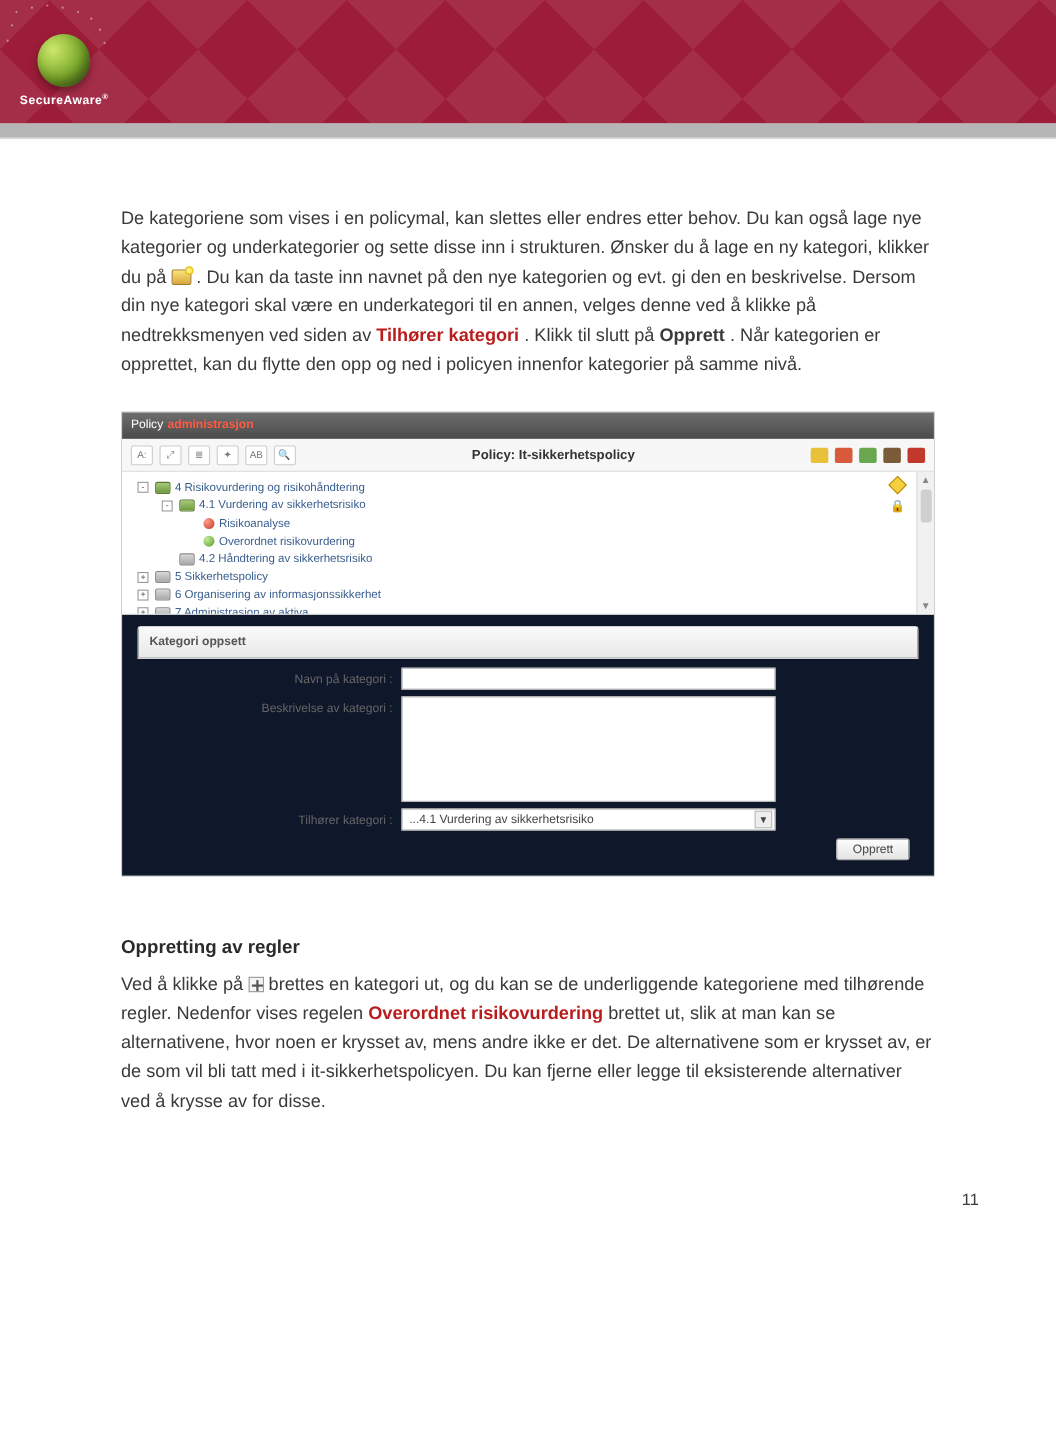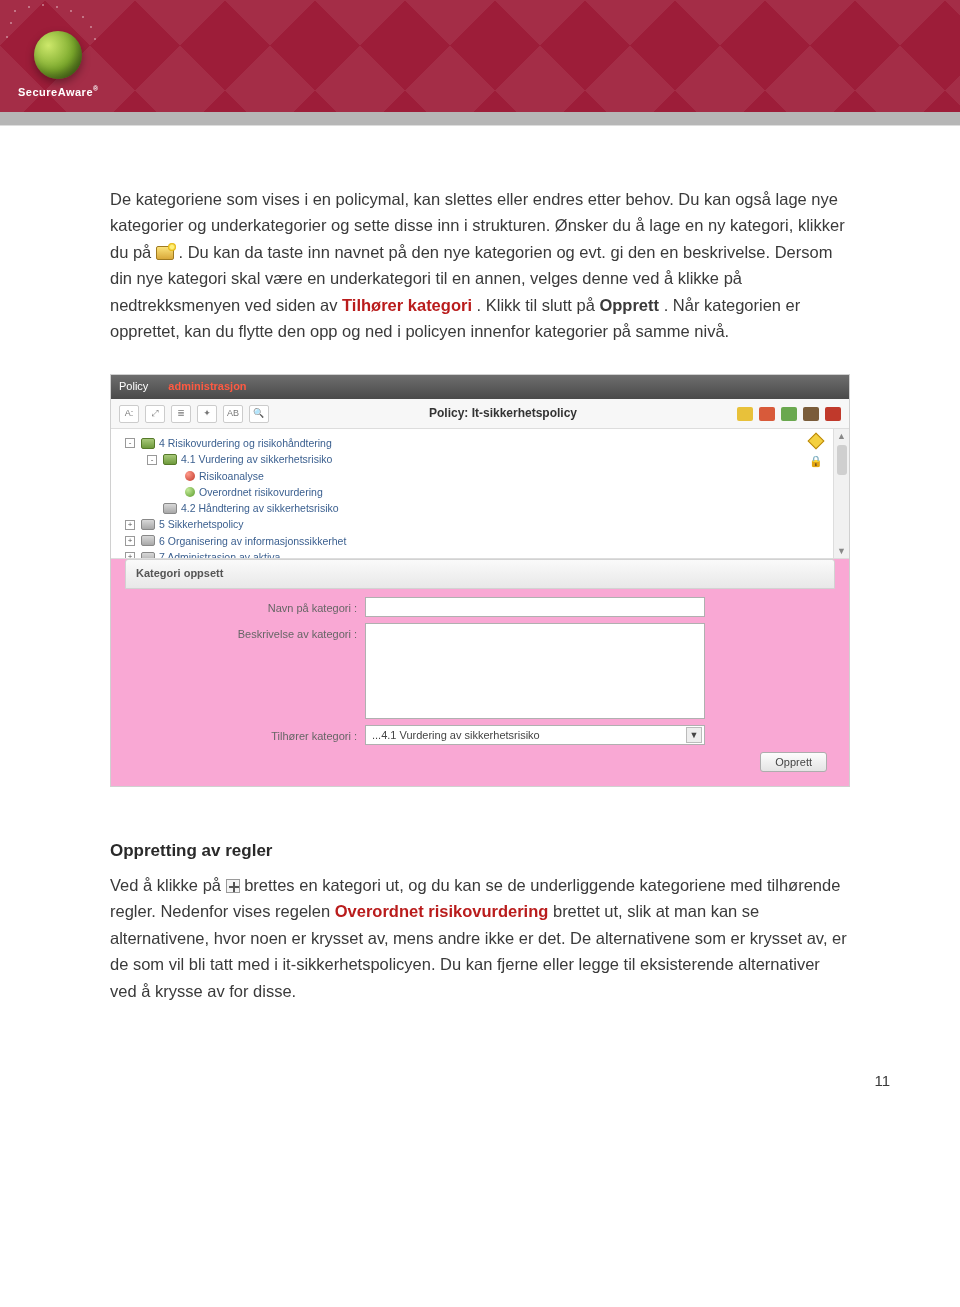--- a/index.html
+++ b/index.html
@@ -70,21 +70,21 @@
   .inline-plus::before { left: 6px; top: 2px; width: 2px; height: 10px; }
   .inline-plus::after  { left: 2px; top: 6px; width: 10px; height: 2px; }
 
   
   .shot {
     margin: 30px 0 50px; border: 1px solid #d0d0d0; background: #f0f0f0;
     font-family: Tahoma, Arial, sans-serif; font-size: 11px; color: #444;
   }
   .shot-titlebar {
     background: linear-gradient(#6e6e6e,#4a4a4a); color: #fff;
-    padding: 3px 8px; font-size: 11px; display: flex; gap: 20px; align-items: center;
+    padding: 3px 8px; font-size: 11px; display: flex; gap: 4px; align-items: center;
   }
   .shot-titlebar .admin { color: #ff5a42; font-weight: bold; }
   .toolbar {
     background: #f7f7f7; border-bottom: 1px solid #ddd;
     display: flex; align-items: center; padding: 5px 8px; gap: 6px;
   }
   .toolbar .tb-btn {
     width: 20px; height: 18px; background: #fff; border: 1px solid #ccc;
     border-radius: 2px; display: flex; align-items: center; justify-content: center;
     font-size: 9px; color: #777;
@@ -122,21 +122,21 @@
   .tree .indent2 { padding-left: 44px; }
   .scroll-gutter {
     width: 16px; background: #f1f1f1; border-left: 1px solid #ddd;
     display: flex; flex-direction: column; align-items: center;
   }
   .scroll-gutter .arrow { height: 14px; font-size: 9px; color: #888; display:flex;align-items:center; }
   .scroll-gutter .thumb { width: 10px; height: 30px; background: #cfcfcf; border-radius: 3px; margin-top: 2px; }
   .pin-area { width: 34px; display:flex; flex-direction:column; align-items:center; padding-top:6px; gap:6px; }
   .pin-ico { width:12px; height:12px; background:#f4d03f; border:1px solid #b8860b; transform: rotate(45deg); }
 
-  .form-section { padding: 0 14px 14px; background: #f9a8d4; }
+  .form-section { padding: 10px 14px 14px; background: #0f172a; }
   .section-heading {
     background: linear-gradient(#fafafa,#e8e8e8); border: 1px solid #d2d2d2;
     border-radius: 3px 3px 0 0; padding: 5px 10px; font-weight: bold; color: #555;
     font-size: 11px; margin-bottom: 8px;
   }
   .form-row { display: flex; align-items: flex-start; margin-bottom: 6px; }
   .form-label { width: 240px; text-align: right; color: #666; padding-right: 8px; padding-top: 3px; }
   .text-input {
     width: 340px; height: 20px; border: 1px solid #b0b0b0; background: #fff;
     padding: 2px 4px; font-size: 11px;

